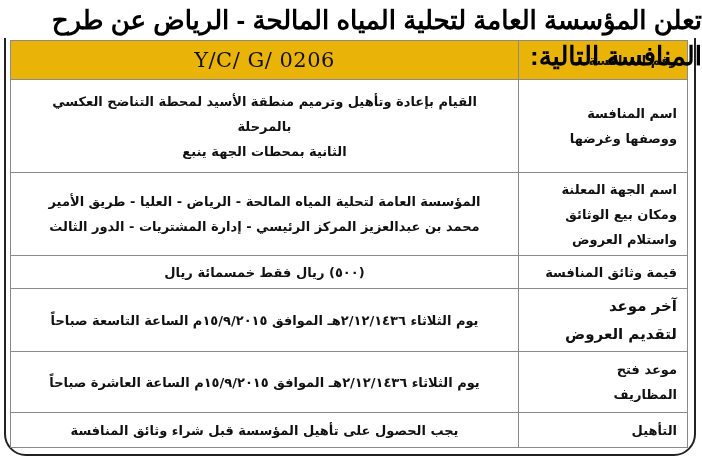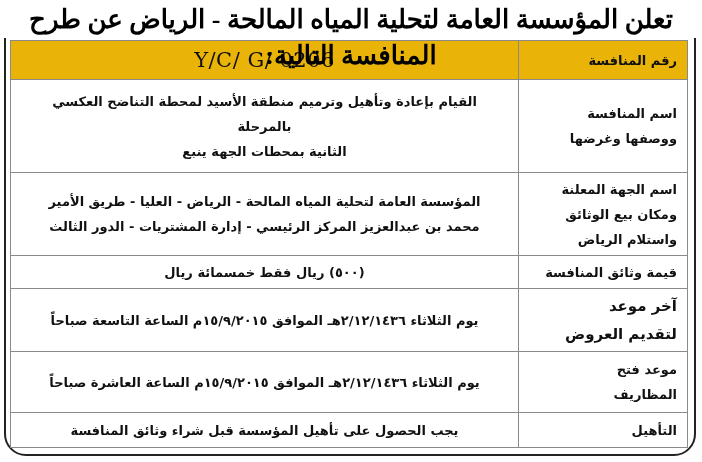--- a/index.html
+++ b/index.html
@@ -5,22 +5,22 @@
   html, body { margin: 0; padding: 0; background: #ffffff; }
   body { width: 702px; height: 462px; overflow: hidden; position: relative;
          font-family: "DejaVu Sans", sans-serif; color: #111; }
   .frame {
     position: absolute; left: 4px; top: 6px; width: 692px; height: 450px;
     border: 2px solid #222; border-radius: 22px; box-sizing: border-box;
     background: #fff;
   }
   .headline {
     position: absolute; left: 0; right: 0; top: 2px; height: 36px;
-    text-align: center; direction: rtl;
-    font-family: Liberation Serif, serif; font-weight: bold;
+    text-align: right; direction: rtl;
+    font-family: Liberation Sans, sans-serif; font-weight: bold;
     font-size: 26px; line-height: 36px; color: #000;
     letter-spacing: -0.5px; background: #fff; z-index: 2;
   }
   .table-wrap {
     position: absolute; left: 10px; top: 40px; width: 680px;
   }
   table.tender {
     width: 678px; border-collapse: collapse; direction: rtl;
     table-layout: fixed;
   }
@@ -70,21 +70,21 @@
       </td>
       <td class="value">
         <div>القيام بإعادة وتأهيل وترميم منطقة الأسيد لمحطة التناضح العكسي بالمرحلة</div>
         <div>الثانية بمحطات الجهة ينبع</div>
       </td>
     </tr>
     <tr class="r-entity">
       <td class="label">
         <div>اسم الجهة المعلنة</div>
         <div>ومكان بيع الوثائق</div>
-        <div>واستلام الرياض</div>
+        <div>واستلام العروض</div>
       </td>
       <td class="value">
         <div>المؤسسة العامة لتحلية المياه المالحة - الرياض - العليا - طريق الأمير</div>
         <div>محمد بن عبدالعزيز المركز الرئيسي - إدارة المشتريات - الدور الثالث</div>
       </td>
     </tr>
     <tr class="r-price">
       <td class="label">قيمة وثائق المنافسة</td>
       <td class="value">(٥٠٠) ريال فقط خمسمائة ريال</td>
     </tr>

